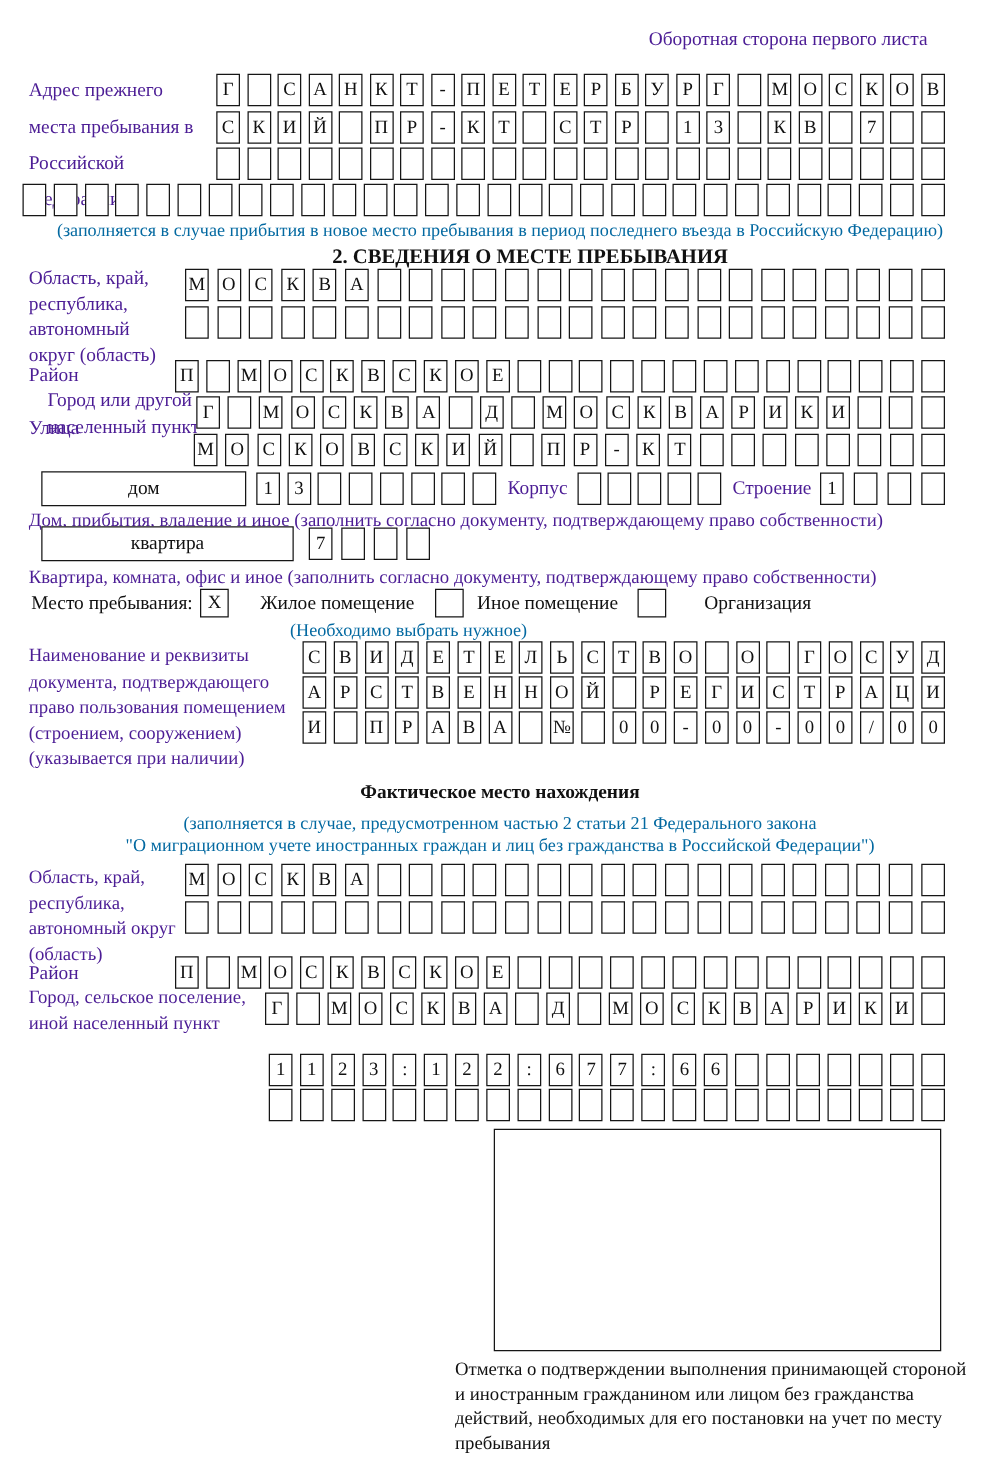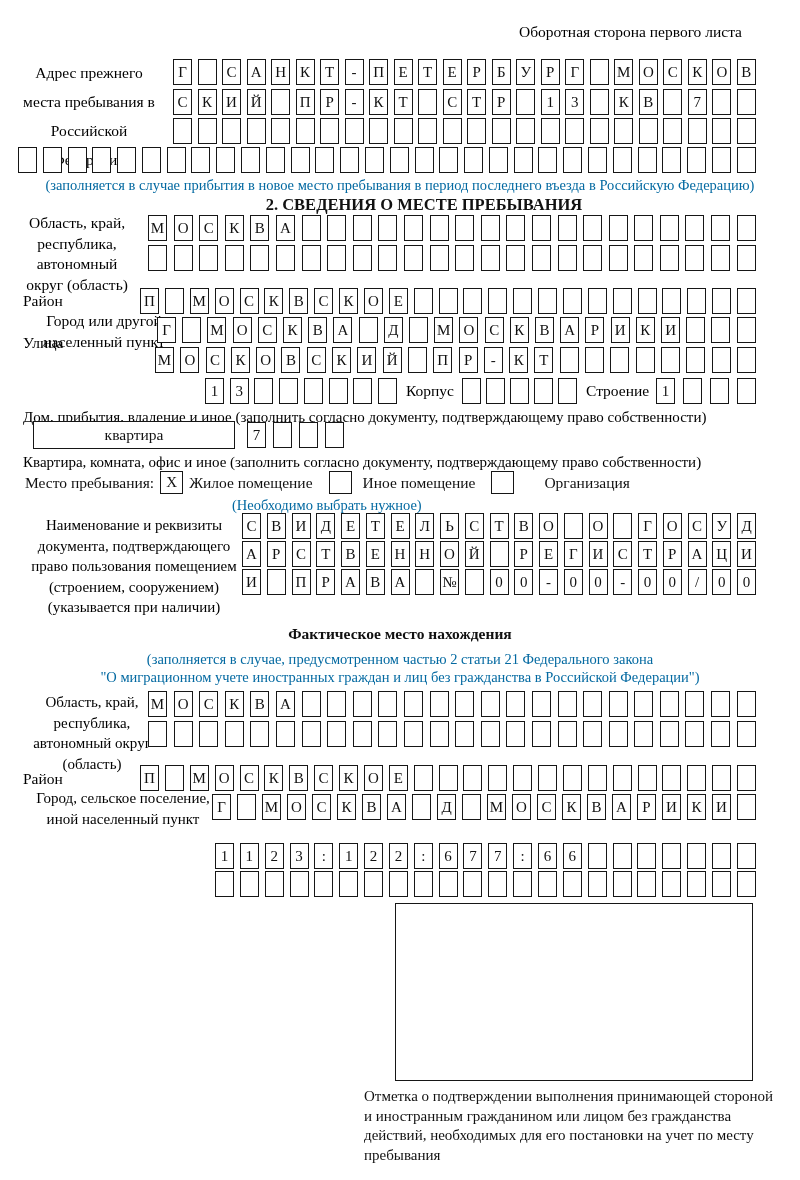--- a/index.html
+++ b/index.html
@@ -3,21 +3,21 @@
 <meta charset="utf-8">
 <style>
   html,body { margin:0; padding:0; background:#ffffff; }
   #form {
     position:relative; width:800px; height:1180px;
     background:#ffffff; color:#111;
     font-family:"Liberation Serif", serif;
     overflow:hidden;
   }
   .abs { position:absolute; }
-  .lbl { font-size:15.5px; line-height:20.5px; color:#000000;text-align:center; }
+  .lbl { font-size:15.5px; line-height:20.5px; color:#4c1d95; }
   .lbl-lg { font-size:15.5px; line-height:29px; }
   .boxrow { position:absolute; display:flex; justify-content:space-between; }
   .cell {
     width:19px; height:26px; box-sizing:border-box;
     border:1.7px solid #161616; background:#fff;
     display:flex; align-items:center; justify-content:center;
     font-size:15px; font-family:"Liberation Serif", serif; color:#111;
   }
   .widebox {
     box-sizing:border-box; border:1.7px solid #161616; height:28px;
@@ -292,20 +292,21 @@
       <span class="cell"></span>
       <span class="cell"></span>
       <span class="cell"></span>
       <span class="cell"></span>
       <span class="cell"></span>
       <span class="cell"></span>
       <span class="cell"></span>
       <span class="cell"></span>
     </div>
 
+  <div class="abs widebox" style="left:33px; top:377px; width:164px;">дом</div>
   <div class="boxrow" style="left:205px; top:378px; width:192px;">
       <span class="cell">1</span>
       <span class="cell">3</span>
       <span class="cell"></span>
       <span class="cell"></span>
       <span class="cell"></span>
       <span class="cell"></span>
       <span class="cell"></span>
       <span class="cell"></span>
     </div>
@@ -331,21 +332,21 @@
       <span class="cell">7</span>
       <span class="cell"></span>
       <span class="cell"></span>
       <span class="cell"></span>
     </div>
   <div class="abs lbl" style="left:23px; top:452px; font-size:15px;">Квартира, комната, офис и иное (заполнить согласно документу, подтверждающему право собственности)</div>
 
   <div class="abs placerow" style="left:25px; top:471px;">
     <span>Место пребывания:</span>
     <span class="chkbox" style="margin-left:6px;">X</span>
-    <span style="margin-left:6px;">Жилое помещение</span>
+    <span style="margin-left:25px;">Жилое помещение</span>
     <span class="chkbox" style="margin-left:16px;"></span>
     <span style="margin-left:11px;">Иное помещение</span>
     <span class="chkbox" style="margin-left:16px;"></span>
     <span style="margin-left:30px;">Организация</span>
   </div>
   <div class="abs note" style="left:232px; top:497px;">(Необходимо выбрать нужное)</div>
 
   <div class="abs lbl" style="left:23px; top:515px; width:222px; font-size:15px;">Наименование и реквизиты документа, подтверждающего право пользования помещением (строением, сооружением) (указывается при наличии)</div>
   <div class="boxrow" style="left:242px; top:513px; width:514px;">
       <span class="cell">С</span>

